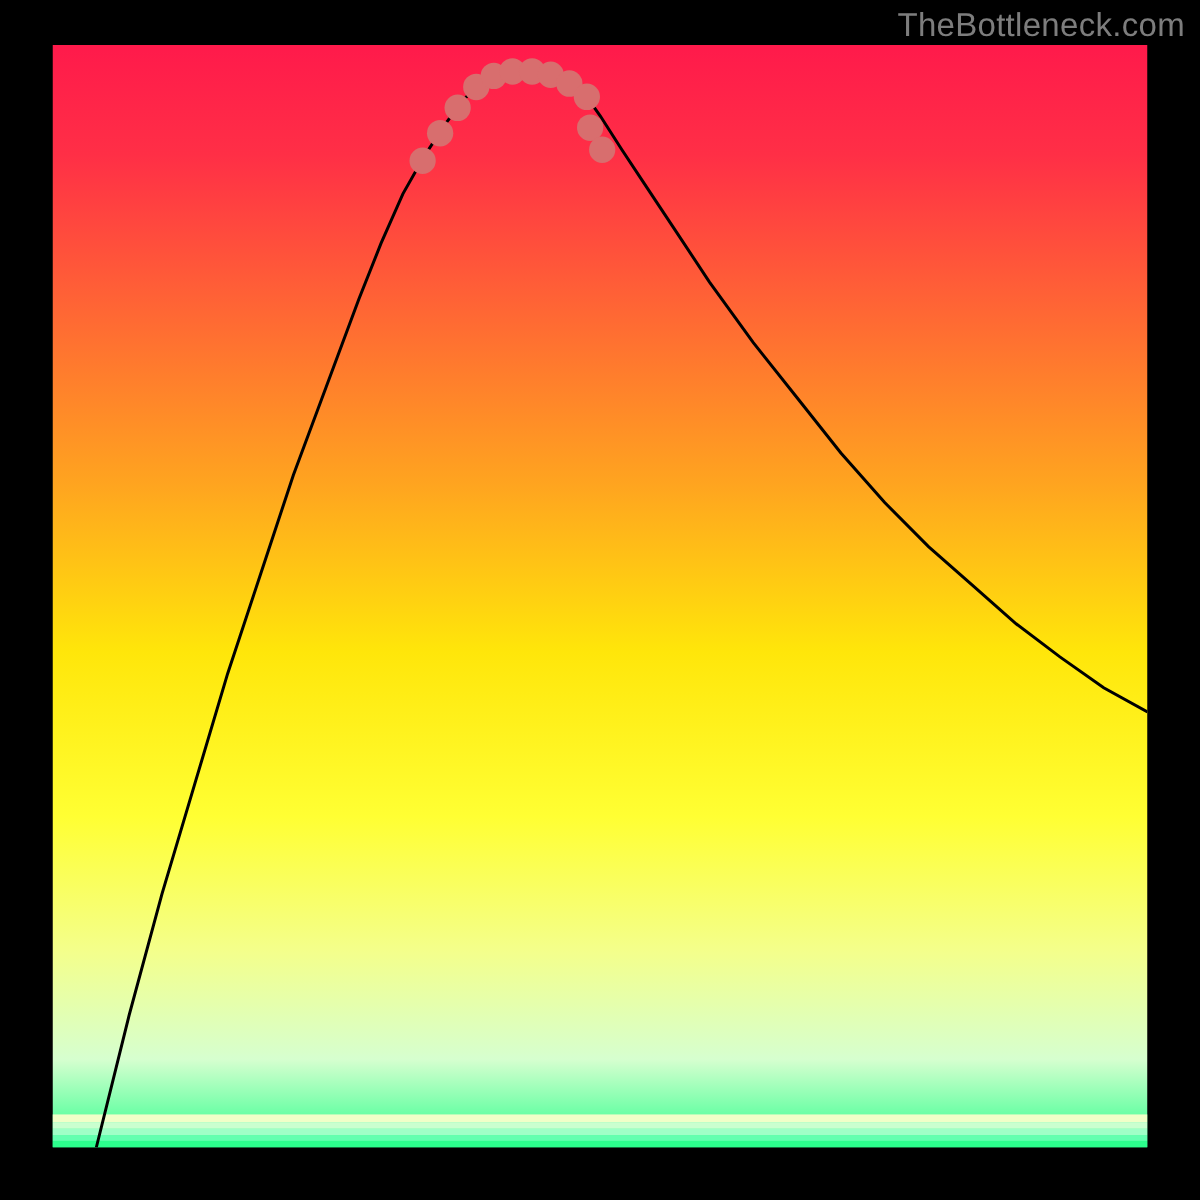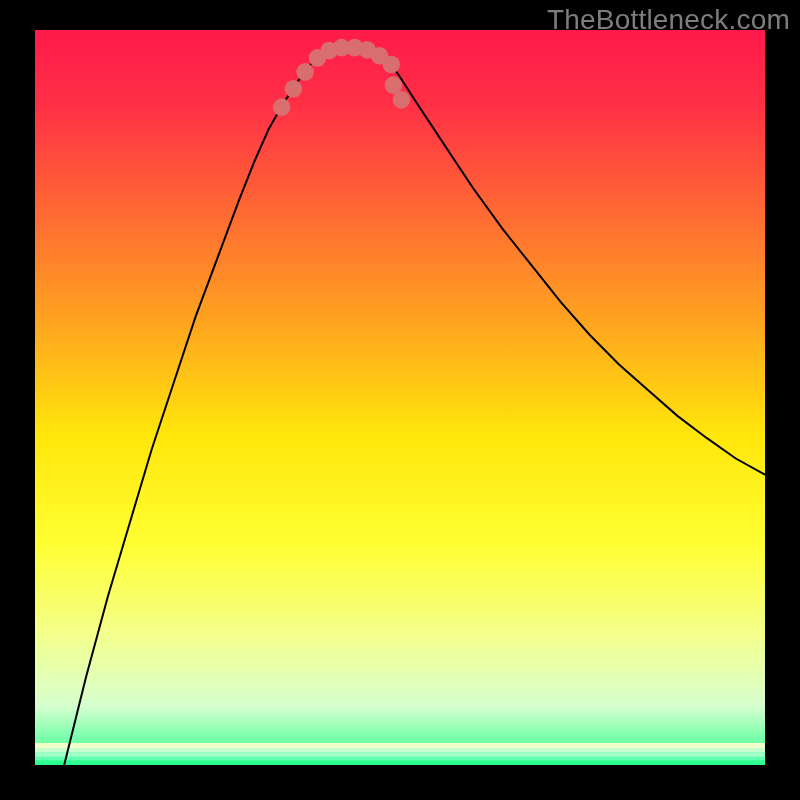--- a/index.html
+++ b/index.html
@@ -17,21 +17,21 @@
     top: 0;
     width: 800px;
     height: 800px;
     background: #000;
   }
   .watermark {
     position: absolute;
     top: 4px;
     right: 10px;
     color: #7d7d7d;
-    font-size: 28px;
+    font-size: 22px;
     font-weight: 400;
     letter-spacing: 0.2px;
     z-index: 10;
   }
   .plot-wrap {
     position: absolute;
     left: 35px;
     top: 30px;
     width: 730px;
     height: 735px;

